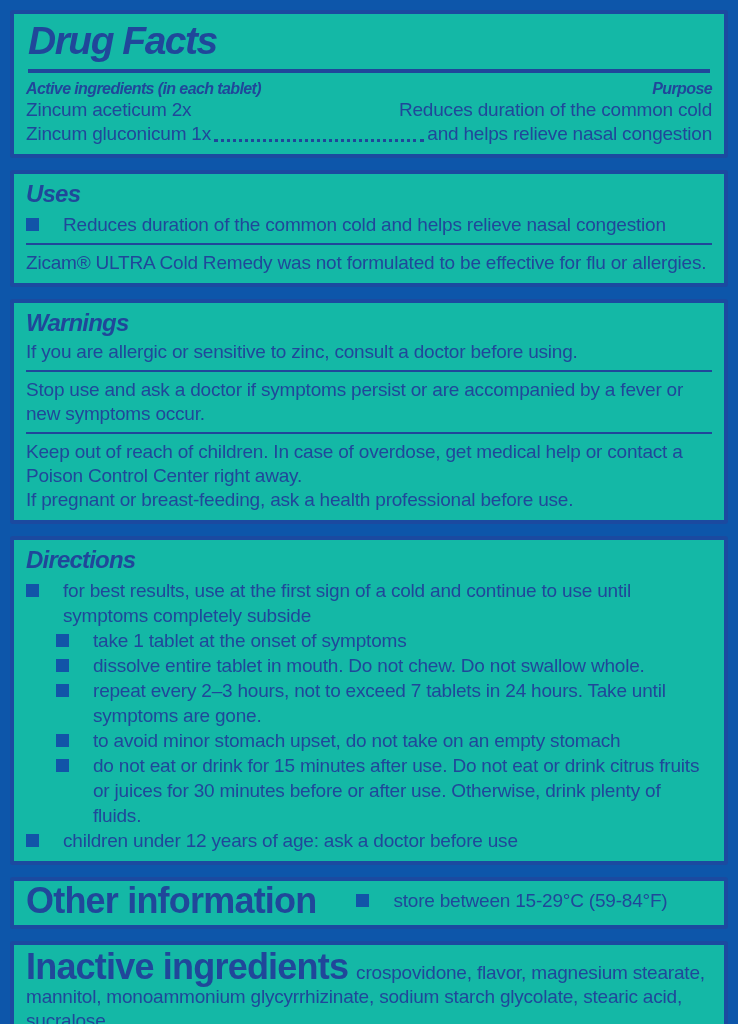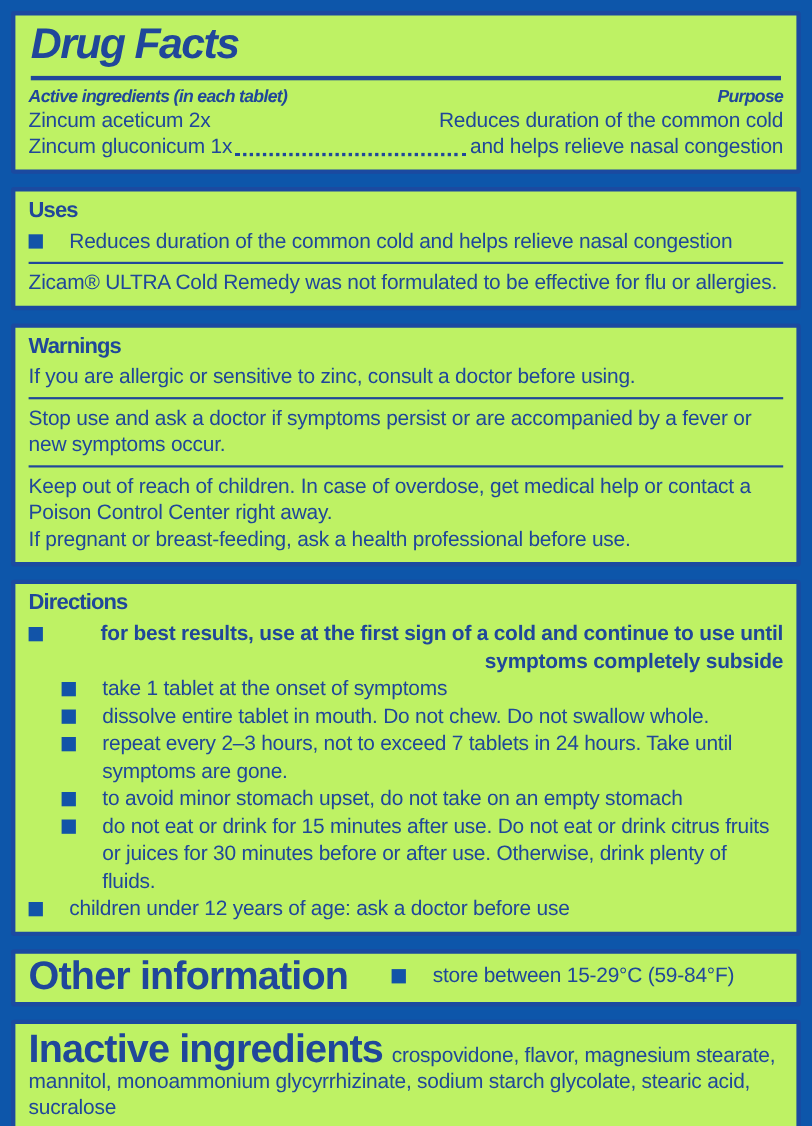--- a/index.html
+++ b/index.html
@@ -10,54 +10,54 @@
     font-family: "Liberation Sans", "DejaVu Sans", sans-serif;
     color: #20479a;
     overflow: hidden;
   }
   .page {
     width: 738px; height: 1024px;
     padding: 10px;
     display: flex; flex-direction: column; gap: 12px;
   }
   .box {
-    background: #bef264;
+    background: #14b8a6;
     border: 4px solid #1b4aa0;
     border-radius: 3px;
     padding: 4px 12px 8px 12px;
   }
   h1.title {
     font-size: 39px; font-style: italic; font-weight: bold;
     letter-spacing: -1.5px; margin: 2px 0 6px 2px; line-height: 1.1;
   }
   .rule-thick { border-top: 4px solid #20479a; margin: 0 2px 6px 2px; }
   .rule-thin  { border-top: 2px solid #20479a; margin: 6px 0; }
   h2.sec {
-    font-size: 20px; font-weight: bold;
+    font-size: 24px; font-style: italic; font-weight: bold;
     letter-spacing: -0.8px; margin: 2px 0 4px 0; line-height: 1.15;
   }
   h2.subhead {
     font-size: 16px; font-style: italic; font-weight: bold;
     letter-spacing: -0.6px; margin: 0; line-height: 1.2;
   }
   .body { font-size: 19px; line-height: 24px; margin: 0; letter-spacing: -0.2px; }
   .row { display: flex; align-items: baseline; }
   .spread { justify-content: space-between; }
   .leader {
     flex: 1 1 auto; min-width: 30px;
     border-bottom: 3px dotted #20479a;
     margin: 0 3px 4px 3px; align-self: flex-end;
   }
   .bullet { display: flex; font-size: 19px; line-height: 25px; letter-spacing: -0.2px; gap: 16px; }
   .sq {
     width: 13px; height: 13px; background: #1254a8;
     flex: 0 0 13px; margin: 6px 8px 0 0;
   }
   .lvl2 { margin-left: 30px; }
-  .boldtxt .txt { font-weight: bold; text-align: right; }
+  .boldtxt .txt { font-weight: normal; }
   .b { font-weight: normal; }
   .other-box { display: flex; align-items: center; gap: 40px; padding-top: 2px; padding-bottom: 6px; }
   .other-box h2 { margin: 0; }
   .inactive-p { margin: 0; }
   .sec-inline {
     font-size: 36px; font-weight: bold;
     letter-spacing: -0.8px; margin-right: 8px; line-height: 1;
   }
 </style>
 </head>

